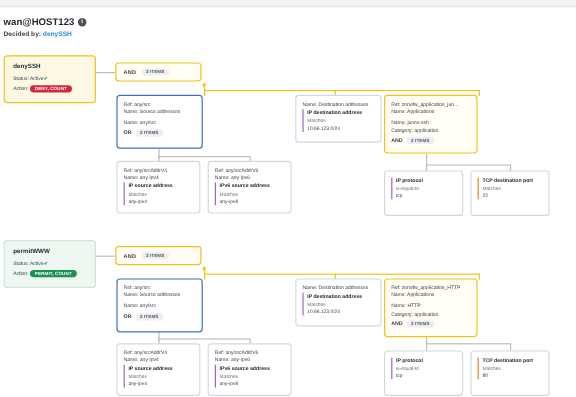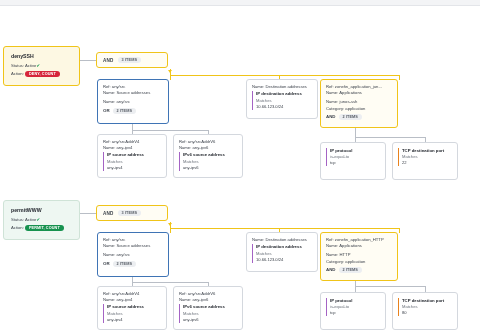--- a/index.html
+++ b/index.html
@@ -68,20 +68,30 @@
   .arrow{position:absolute;width:0;height:0;border-left:2.5px solid transparent;
          border-right:2.5px solid transparent;border-top:3px solid #f0c419;}
 </style>
 </head>
 <body>
 
 <div class="topbar"></div>
 
 <div class="canvas">
 
+  <div class="hdr">
+    <div class="hdr-title">
+      <span>wan@HOST123</span>
+      <span class="info-ic">i</span>
+    </div>
+    <div class="hdr-sub">
+      <span>Decided by:</span>
+      <span class="lnk">denySSH</span>
+    </div>
+  </div>
 
   <div class="ln-h" style="left:80px;top:54px;width:16px;"></div>
   <div class="ln-v am" style="left:170px;top:63px;height:7px;"></div>
   <div class="ln-h am" style="left:170px;top:69px;width:230px;"></div>
   <div class="ln-v am" style="left:170px;top:69px;height:5px;"></div>
   <div class="ln-v am" style="left:279px;top:69px;height:5px;"></div>
   <div class="ln-v am" style="left:399px;top:69px;height:5px;"></div>
   <div class="arrow" style="left:167.5px;top:64px;"></div>
 
   <div class="ln-v" style="left:132px;top:118px;height:8px;"></div>

